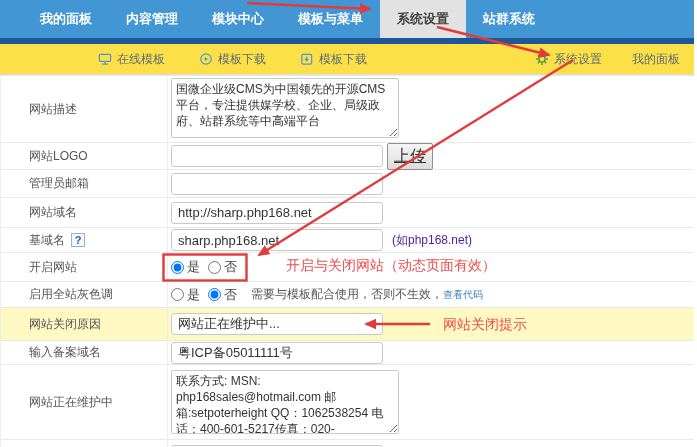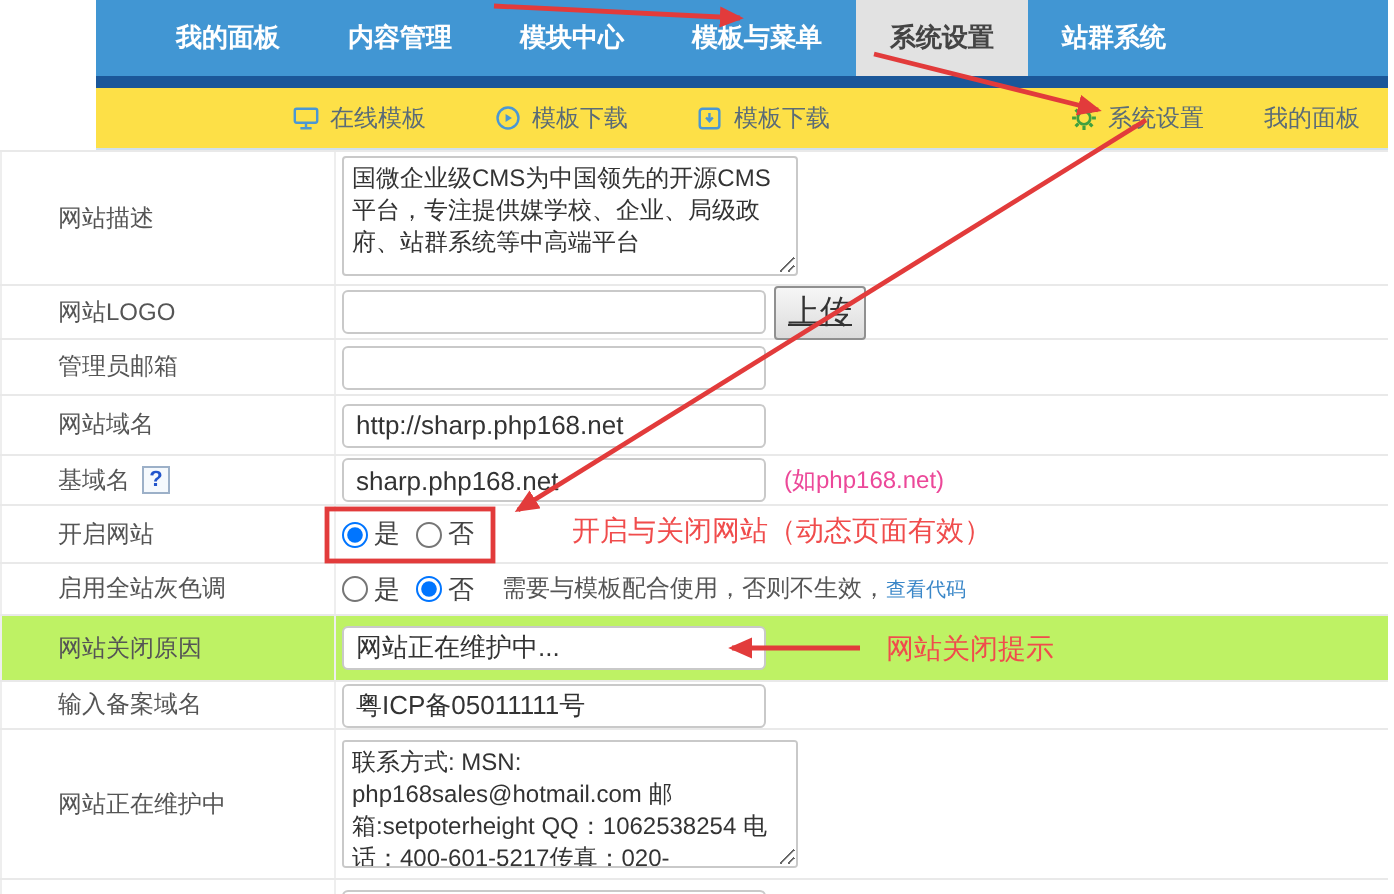--- a/index.html
+++ b/index.html
@@ -1,19 +1,19 @@
 <!DOCTYPE html>
 <html><head>
 <meta charset="utf-8">
 <style>
   * { margin:0; padding:0; box-sizing:border-box; }
   body { background:#fff; }
   .page {
     position:relative; width:694px; height:447px; overflow:hidden;
-    background:#fff; font-family:"Liberation Sans","DejaVu Sans",sans-serif;padding-left:48px;
+    background:#fff; font-family:"Liberation Sans","DejaVu Sans",sans-serif;
   }
   
   .navbar { height:38px; background:#4196d3; display:flex; }
   .nav-tab {
     height:38px; line-height:38px; padding:0 17px; color:#fff;
     font-size:13px; font-weight:bold; cursor:pointer; white-space:nowrap;
   }
   .nav-tab:first-child { margin-left:23px; }
   .nav-tab.active { background:#e2e2e2; color:#444; }
   .nav-underline { height:6px; background:#1b5799; }
@@ -27,21 +27,21 @@
   .tb-item {
     display:flex; align-items:center; font-size:12px; color:#5a6b77;
     margin-right:34px; cursor:pointer; text-decoration:none; white-space:nowrap;
   }
   .tb-right .tb-item { margin-right:0; margin-left:30px; }
   .tb-item .ic { width:14px; height:14px; margin-right:5px; display:inline-block; }
   
   .form { position:absolute; top:75px; left:0; right:0; }
   .row { display:flex; border-bottom:1px solid #e9e9e9; background:#fff; }
   .row.first { border-top:1px solid #e9e9e9; }
-  .row.hl { background:#bef264;justify-content:center; }
+  .row.hl { background:#fef9c3;justify-content:center; }
   .cell-label {
     width:168px; min-width:168px; padding-left:28px;
     display:flex; align-items:center; font-size:12px; color:#555;
     border-left:1px solid #eee; border-right:1px solid #eee;
   }
   .cell-field { flex:1; display:flex; align-items:center; padding-left:3px; }
   .cell-field.top { align-items:flex-start; }
   .txt {
     width:212px; height:22px; padding:2px 6px; border:1px solid #c9c9c9;
     border-radius:3px; font-size:13px; color:#333; background:#fff;
@@ -52,21 +52,21 @@
     font-size:12px; color:#333; padding:2px 4px; line-height:16px;
     font-family:inherit; resize:both; background:#fff;
   }
   .ta-desc { height:60px; margin-top:2px; }
   .ta-copy { height:64px; margin:5px 0; }
   .btn-upload {
     margin-left:4px; font-size:16px; color:#333; text-decoration:underline;
     background:linear-gradient(#f6f6f6,#dcdcdc); border:1px solid #909090;
     border-radius:2px; padding:2px 6px; cursor:pointer; white-space:nowrap;
   }
-  .hint { margin-left:9px; font-size:12px; color:#ec4899;text-align:right; }
+  .hint { margin-left:9px; font-size:12px; color:#4c1d95;text-align:right; }
   .radio-lab { display:flex; align-items:center; font-size:13px; color:#444; margin-right:8px; }
   .radio-lab input { margin-right:3px; }
   .note { font-size:12px; color:#555; margin-left:6px; }
   .link { font-size:10px; color:#3a87c8; text-decoration:none; cursor:pointer; }
   .help {
     display:inline-flex; align-items:center; justify-content:center;
     width:14px; height:14px; margin-left:6px; border:1px solid #9cb0c8;
     background:#f5f9fd; color:#2255cc; font-size:11px; font-weight:bold;
     cursor:pointer;
   }

